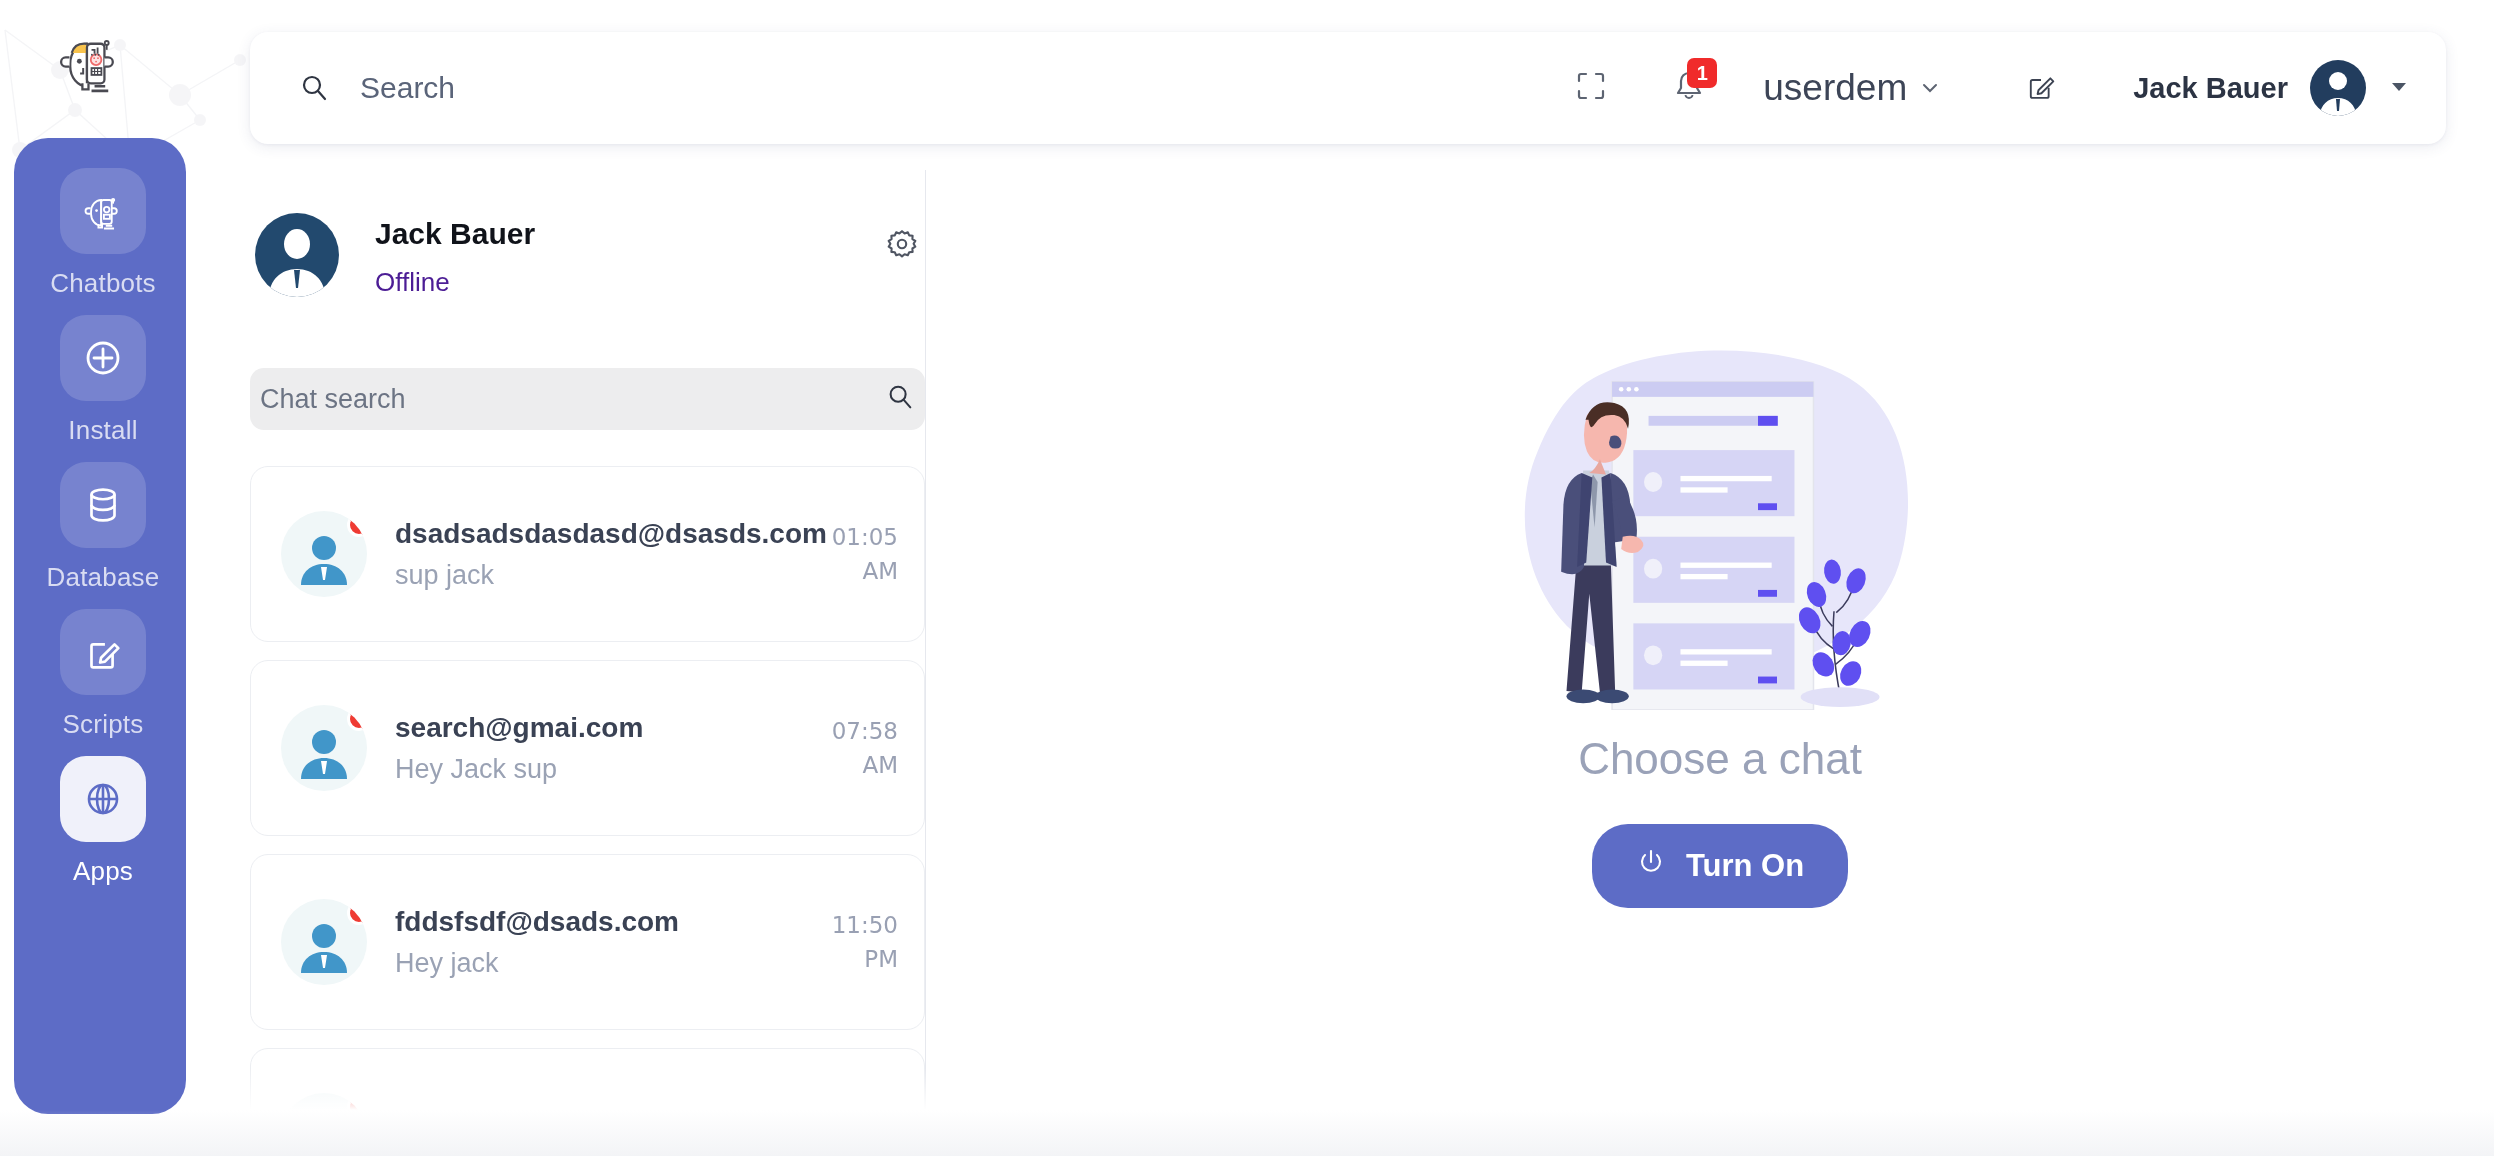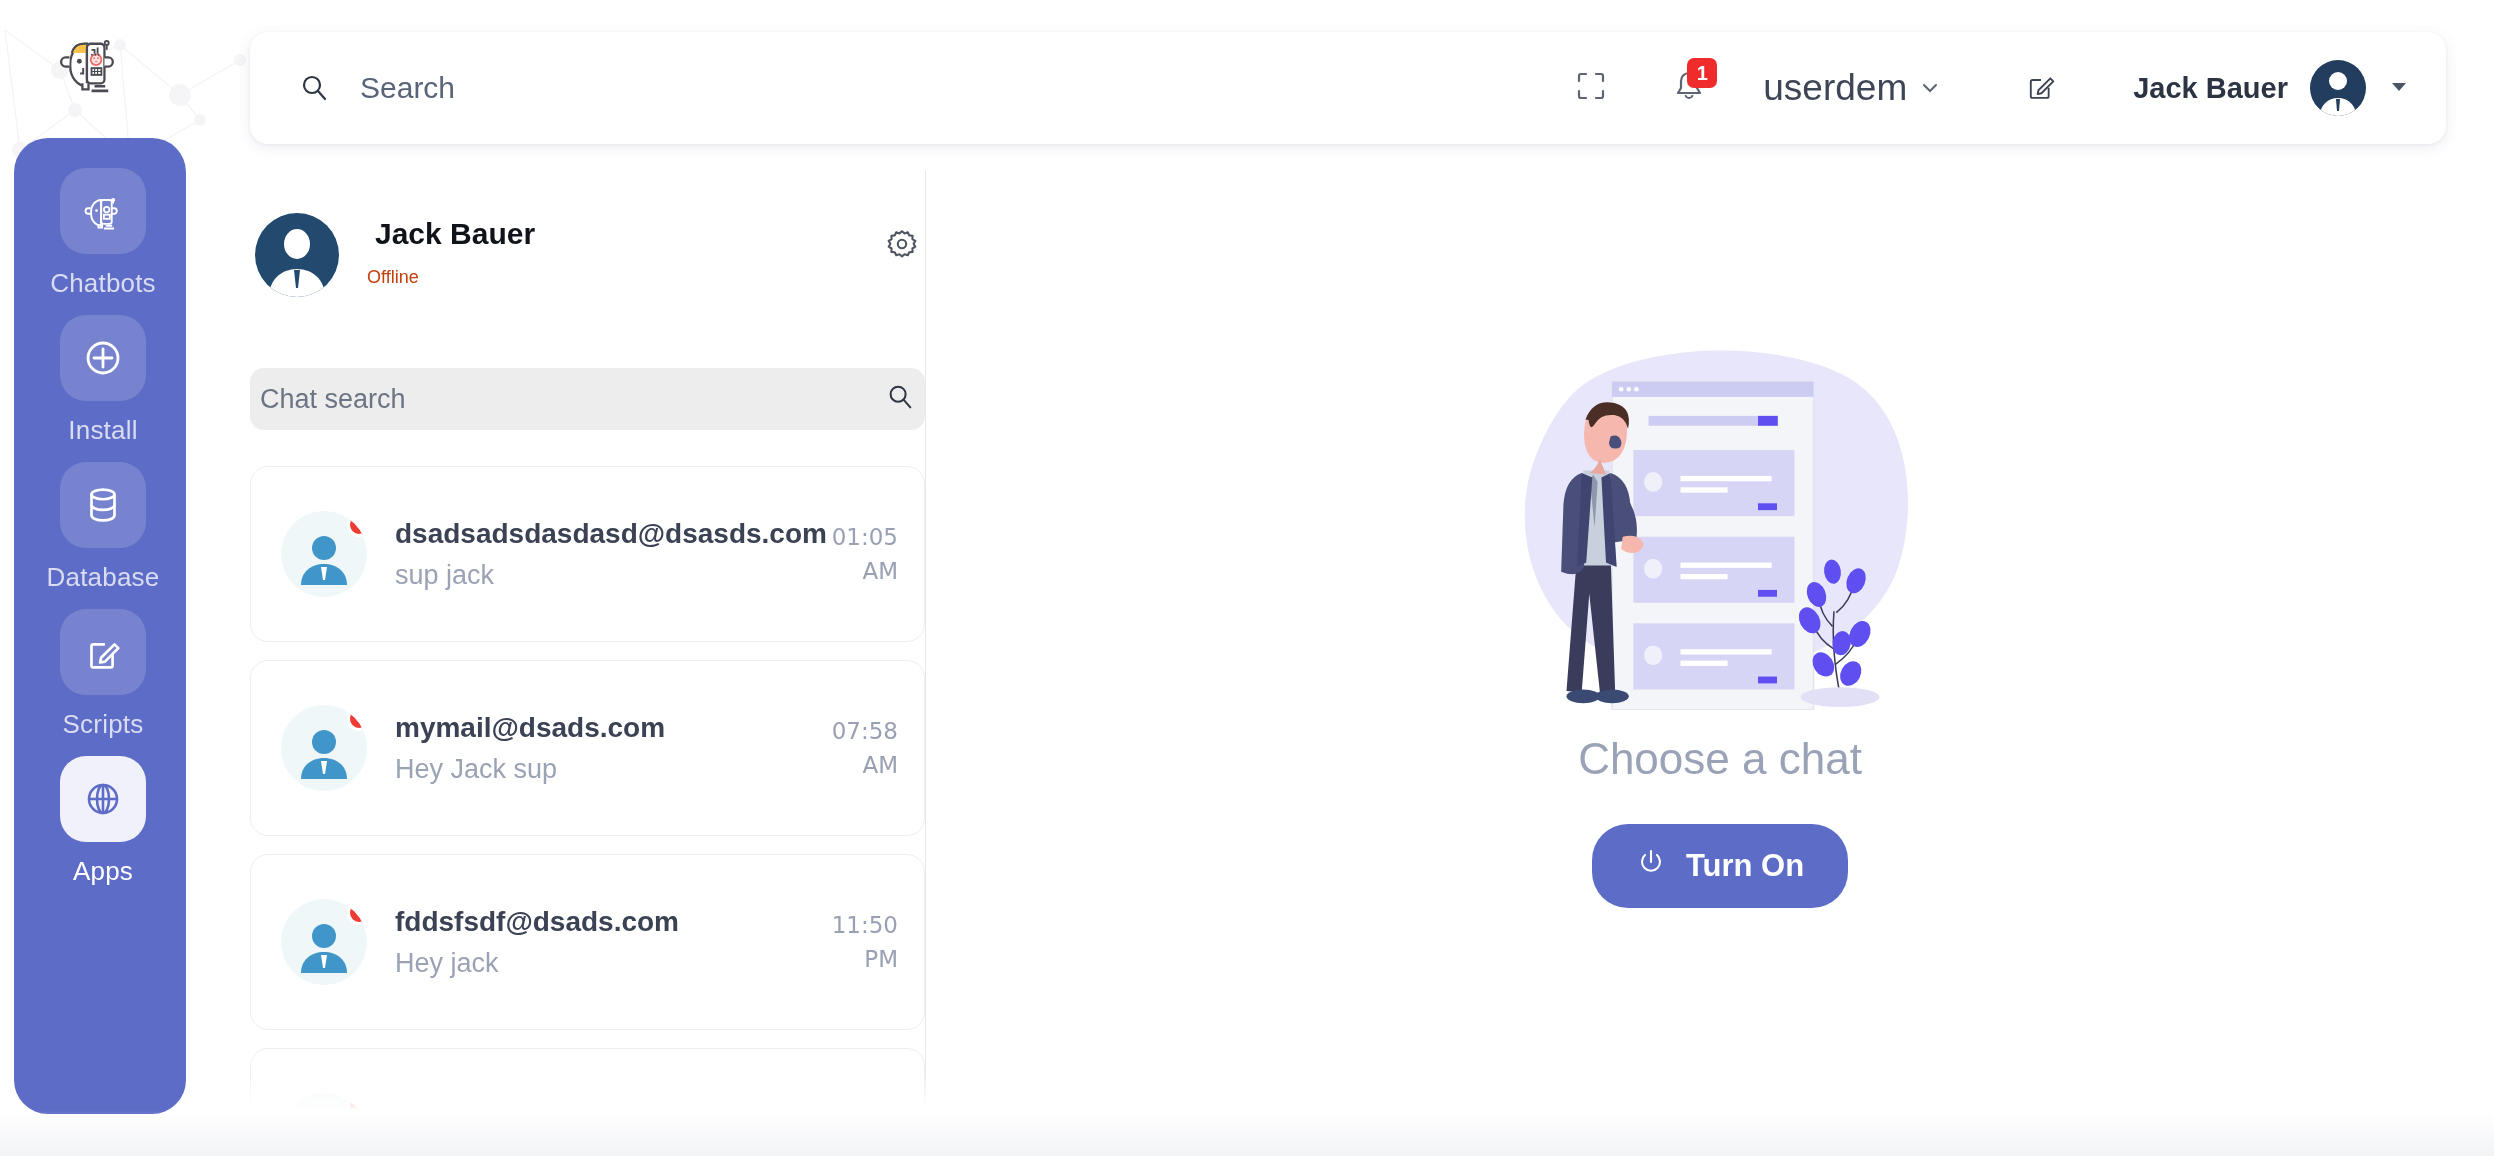--- a/index.html
+++ b/index.html
@@ -142,22 +142,22 @@
     border-radius: 50%;
     background: #22496e;
     display: flex; align-items: flex-end; justify-content: center;
     overflow: hidden;
   }
   .profile-name {
     position: absolute; left: 125px; top: 12px;
     font-size: 30px; font-weight: bold; color: #10131a;
   }
   .profile-status {
-    position: absolute; left: 117px; top: 62px;
-    font-size: 18px; color: #c2410c;
+    position: absolute; left: 125px; top: 62px;
+    font-size: 26px; color: #4c1d95;
   }
   .profile-gear {
     position: absolute; left: 635px; top: 22px;
     cursor: pointer;
   }
 
   .chat-search {
     position: absolute; left: 250px; top: 368px;
     width: 675px; height: 62px;
     background: #ededee;
@@ -501,21 +501,21 @@
     <div class="chat-item">
       <div class="ci-avatar">
         <svg width="62" height="62" viewBox="0 0 62 62" style="margin-bottom:8px">
           <circle cx="31" cy="21" r="12" fill="#4196c9"></circle>
           <path d="M8 58 c0 -13 10 -21 23 -21 s23 8 23 21 z" fill="#4196c9"></path>
           <path d="M28 40 h6 l-2 13 h-2 z" fill="#ffffff"></path>
         </svg>
         <span class="ci-dot"></span>
       </div>
       <div class="ci-text">
-        <div class="ci-name">mymail@dsads.com</div>
+        <div class="ci-name">search@gmai.com</div>
         <div class="ci-msg">Hey Jack sup</div>
       </div>
       <div class="ci-time">07:58 AM</div>
     </div>
 
     <div class="chat-item">
       <div class="ci-avatar">
         <svg width="62" height="62" viewBox="0 0 62 62" style="margin-bottom:8px">
           <circle cx="31" cy="21" r="12" fill="#4196c9"></circle>
           <path d="M8 58 c0 -13 10 -21 23 -21 s23 8 23 21 z" fill="#4196c9"></path>

